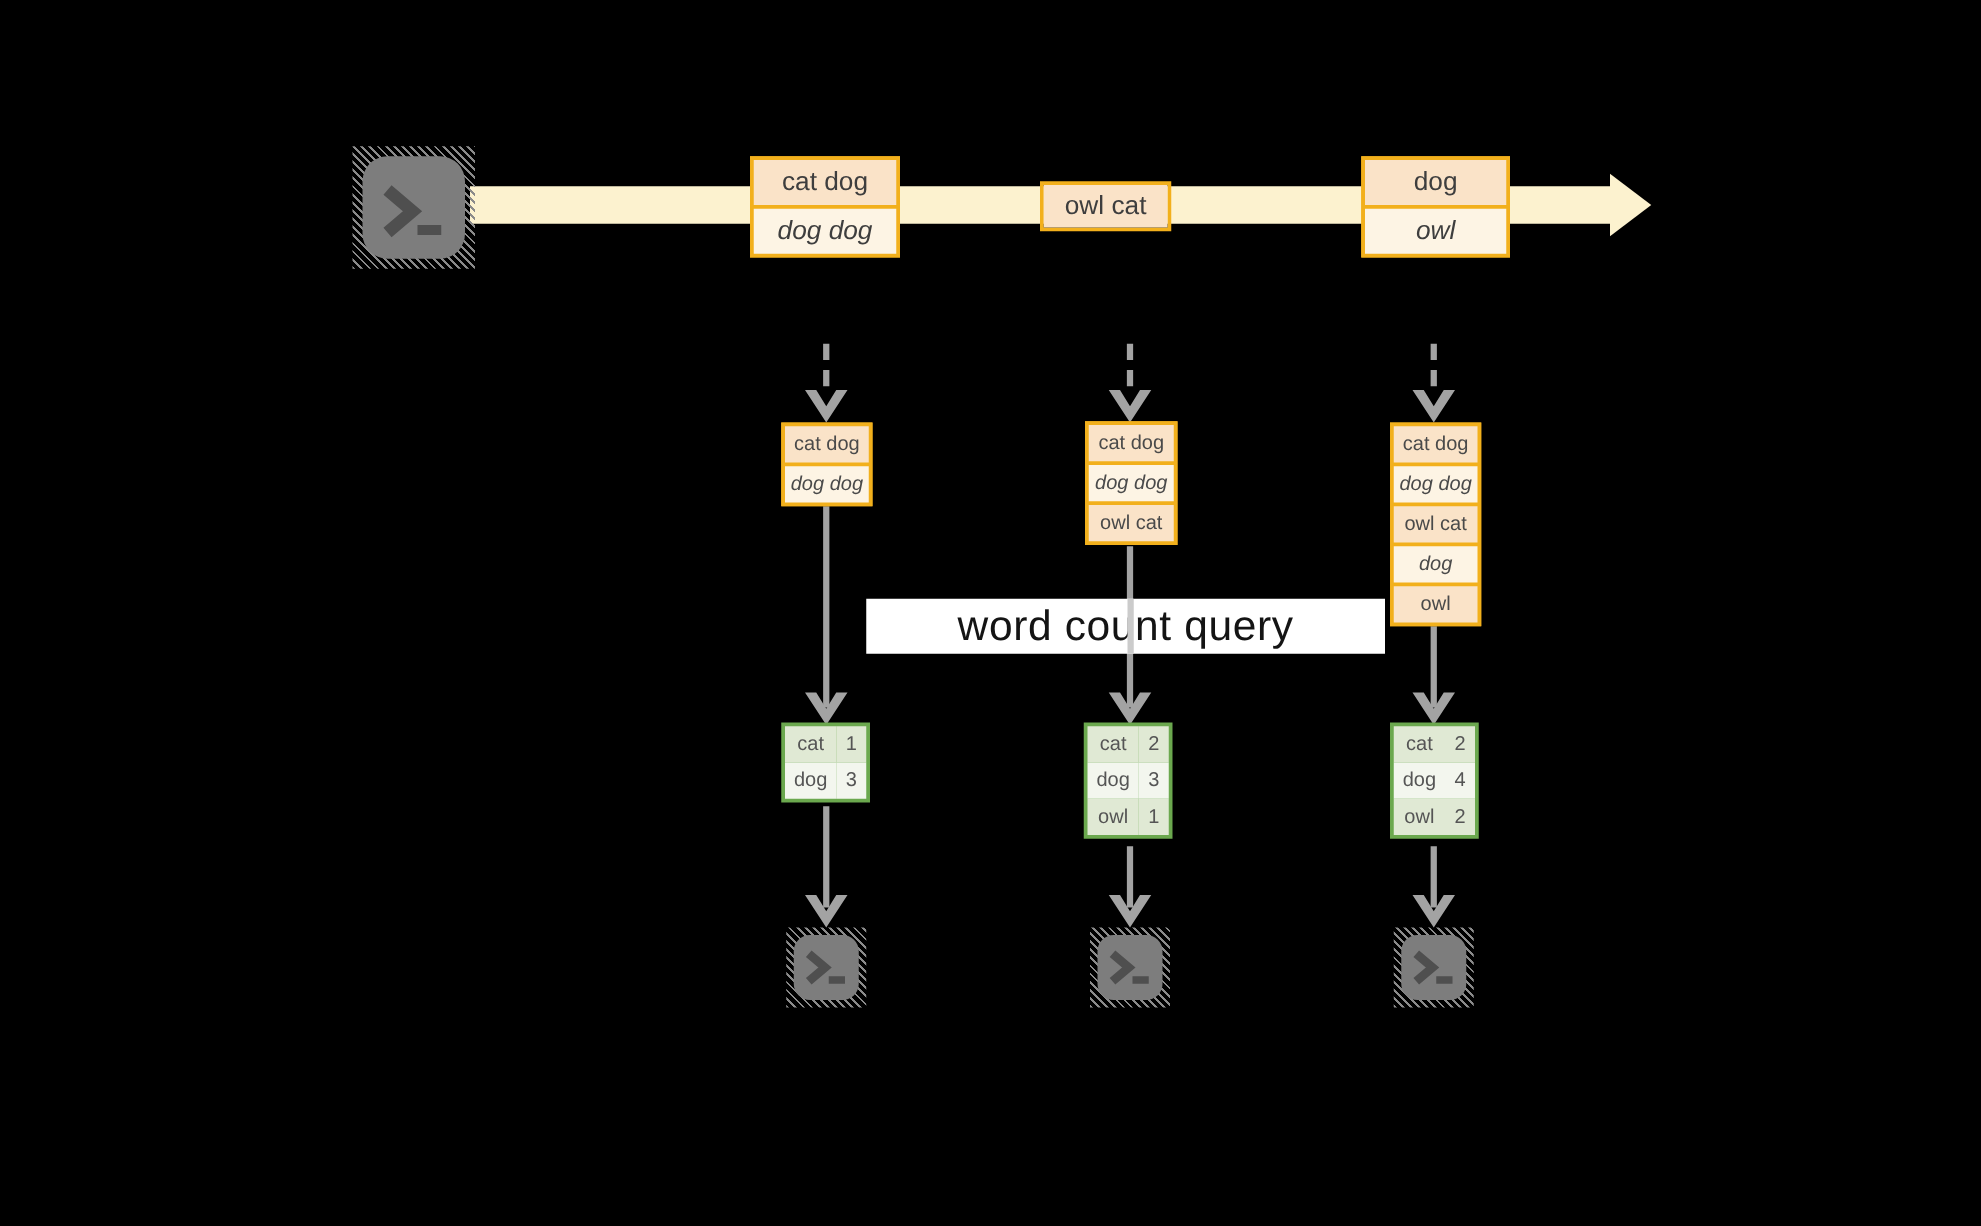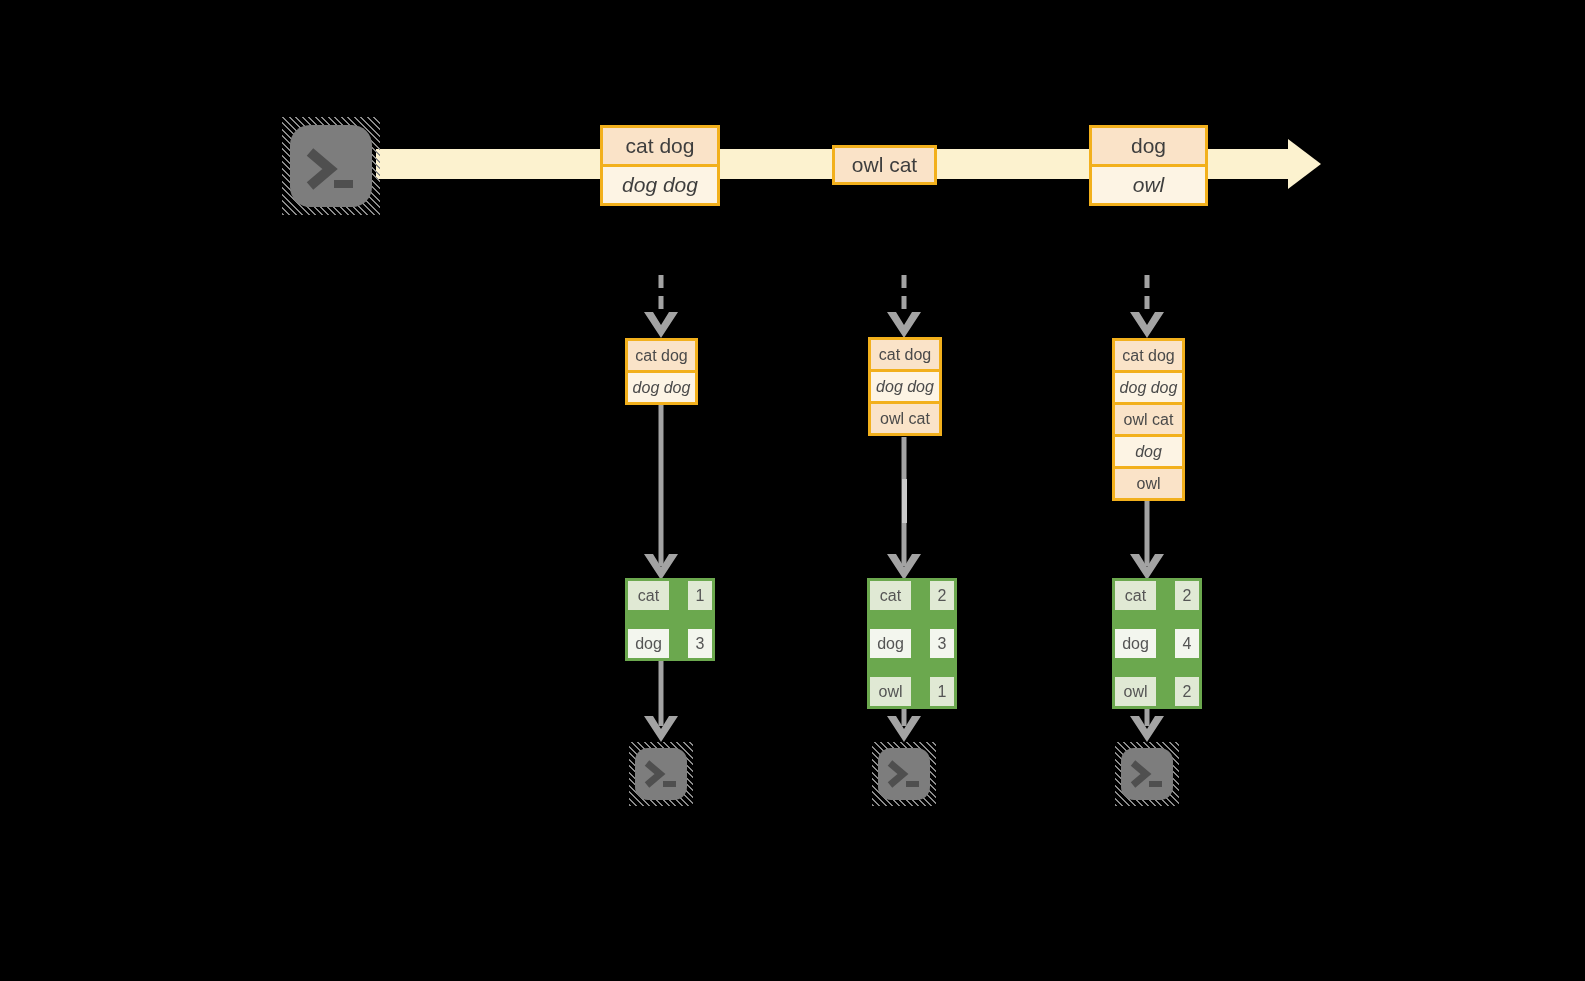--- a/index.html
+++ b/index.html
@@ -19,21 +19,21 @@
   .bcell + .bcell{margin-top:3px;}
   
   .stack{position:absolute;border:3px solid #f2b01c;z-index:2;background:#f2b01c;width:67px;}
   .scell{height:29px;display:flex;align-items:center;justify-content:center;
     font-size:16px;color:#4a4a4a;}
   .scell + .scell{margin-top:3px;}
   .fill-a{background:#fae3c8;}
   .fill-b{background:#fdf4e4;font-style:italic;}
   
   .gtable{position:absolute;background:#6ba84e;padding:3px;display:grid;
-    grid-template-columns:41px 24px;gap:19px;z-index:2;}
+    grid-template-columns:41px 24px;gap:0;z-index:2;}
   .gcell{height:29px;display:flex;align-items:center;justify-content:center;
     font-size:16px;color:#555;}
   .grow-a{background:#e0e9d4;}
   .grow-b{background:#f3f6ee;}
   
   .query{position:absolute;left:693px;top:463px;width:415px;height:44px;background:#ffffff;z-index:3;
     display:flex;align-items:center;justify-content:center;}
   .query-line{position:absolute;left:902px;top:463px;width:5px;height:44px;background:#cbcbcb;z-index:4;}
   .query span{position:relative;z-index:5;font-size:34px;color:#141414;letter-spacing:0.5px;}
   
@@ -132,20 +132,23 @@
   </div>
   <div class="stack" style="left:1112px;top:322px;">
     <div class="scell fill-a">cat dog</div>
     <div class="scell fill-b">dog dog</div>
     <div class="scell fill-a">owl cat</div>
     <div class="scell fill-b">dog</div>
     <div class="scell fill-a">owl</div>
   </div>
 
   <div class="query-line"></div>
+  <div class="query">
+    <span>word count query</span>
+  </div>
 
   <div class="gtable" style="left:625px;top:562px;">
     <div class="gcell grow-a">cat</div>
     <div class="gcell grow-a">1</div>
     <div class="gcell grow-b">dog</div>
     <div class="gcell grow-b">3</div>
   </div>
   <div class="gtable" style="left:867px;top:562px;">
     <div class="gcell grow-a">cat</div>
     <div class="gcell grow-a">2</div>

